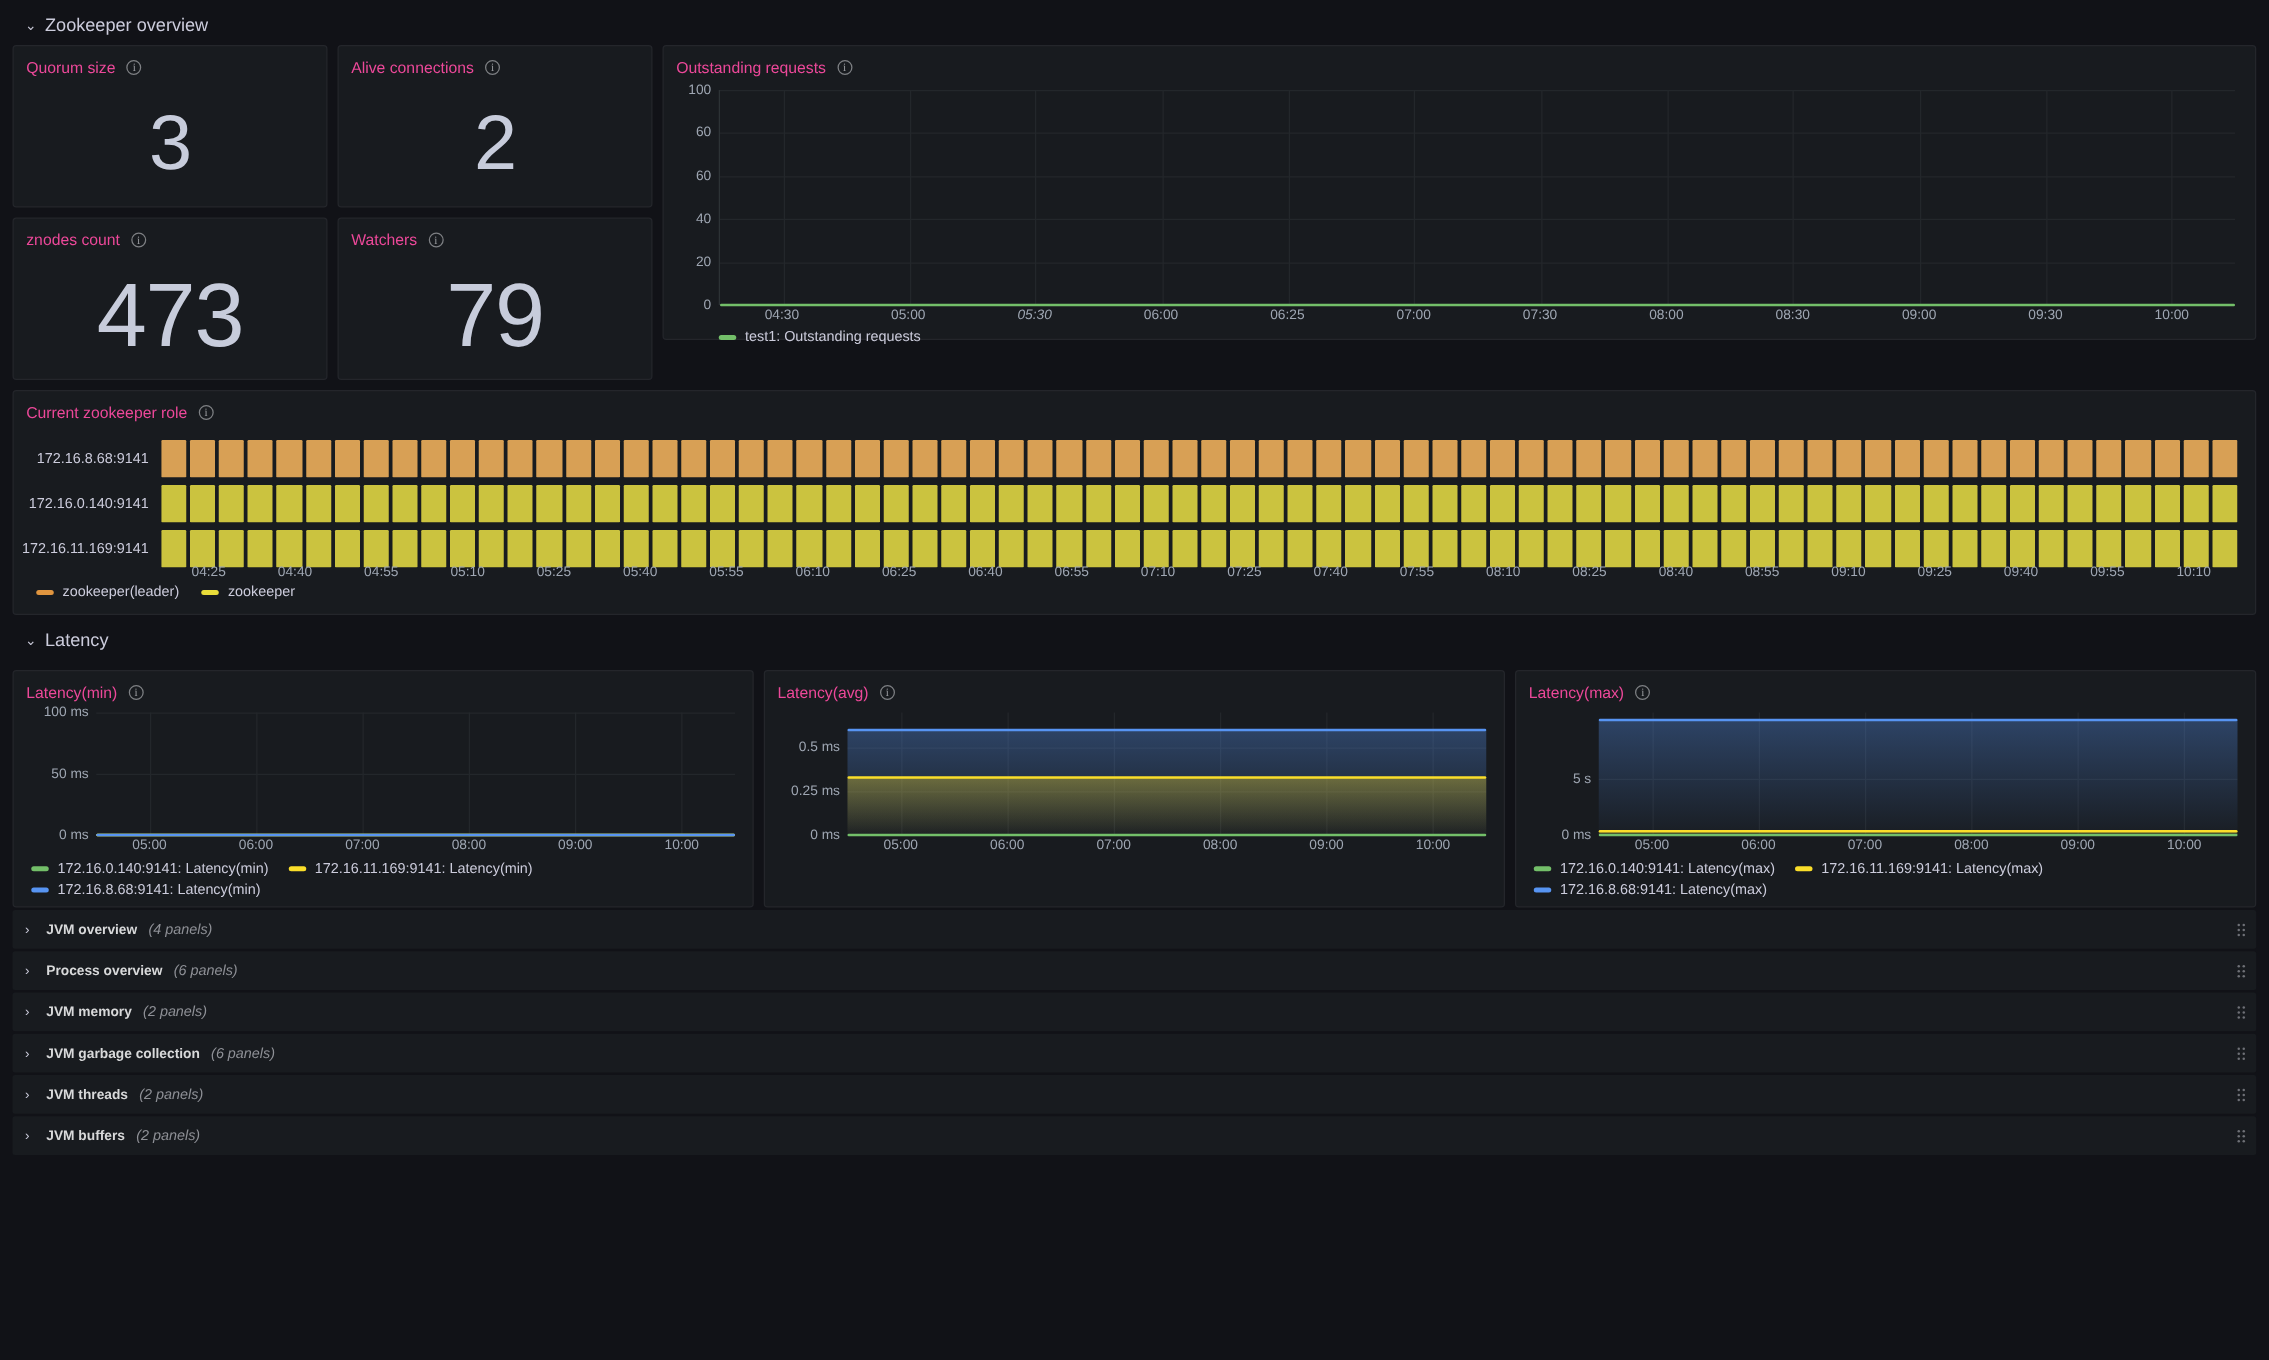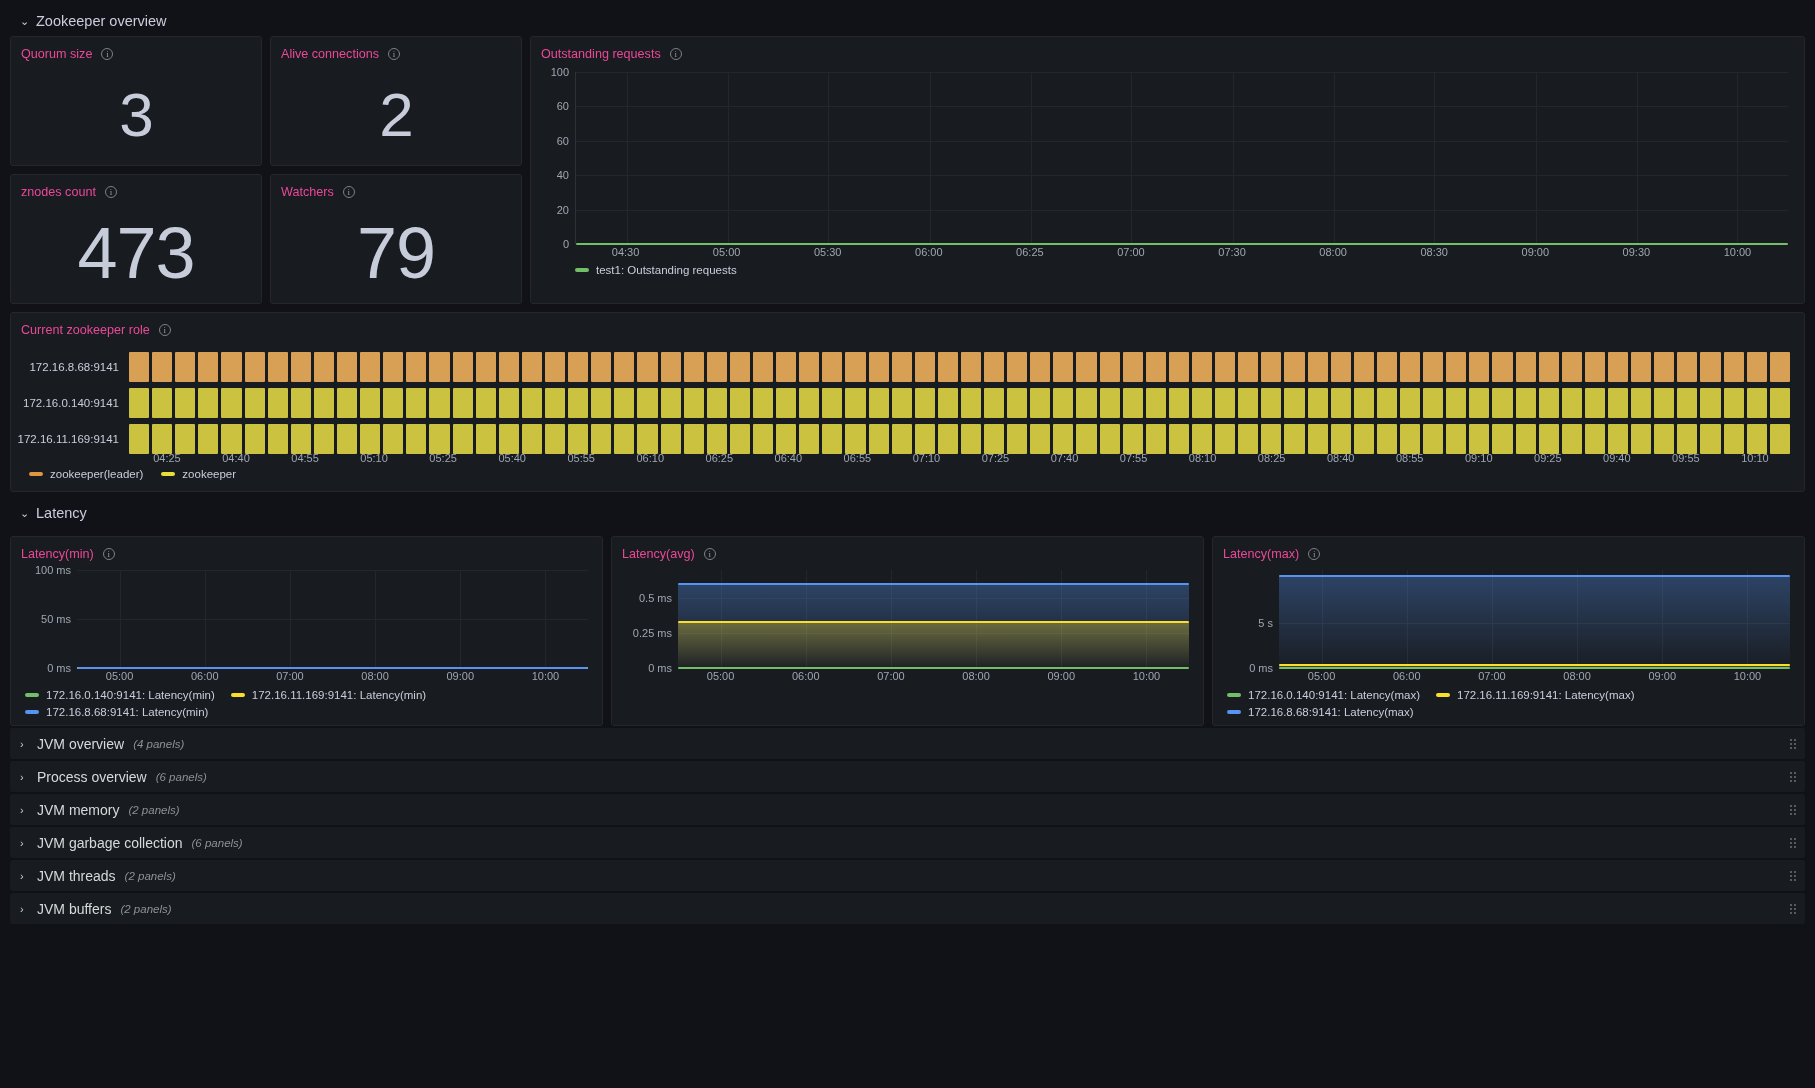--- a/index.html
+++ b/index.html
@@ -55,21 +55,21 @@
   .stat-value.big { font-size: 72px; }
 
   
   .grid-top { display: flex; gap: 8px; }
   .col-stats { display: flex; flex-direction: column; gap: 8px; width: 512px; }
   .stats-row { display: flex; gap: 8px; }
   .stat-panel { width: 252px; height: 130px; }
   .stat-panel.tall { height: 130px; }
 
   
-  .ts-panel { flex: 1; height: 268px; }
+  .ts-panel { flex: 1; height: 236px; }
   .ts-plot { position: relative; height: 190px; margin: 8px 12px 0 8px; }
   .yaxis {
     position: absolute; left: 0; top: 0; bottom: 18px; width: 34px;
   }
   .ytick {
     position: absolute; right: 4px; transform: translateY(-50%);
     font-size: 11px; color: #9fa7b3; white-space: nowrap;
   }
   .plot-area {
     position: absolute; left: 36px; right: 4px; top: 0; bottom: 18px;
@@ -134,21 +134,21 @@
 
   
   .collapsed-row {
     display: flex; align-items: center; gap: 9px;
     height: 31px; margin-top: 2px; padding-left: 10px;
     background: #181b1f;
     border-radius: 2px;
     position: relative;
   }
   .collapsed-row .caret-r { font-size: 11px; color: #ccccdc; width: 8px; }
-  .collapsed-row .cr-title { font-size: 14px; font-weight: 400; color: #d8d9da; }
+  .collapsed-row .cr-title { font-size: 11px; font-weight: 700; color: #d8d9da; }
   .collapsed-row .cr-count { font-size: 11.5px; font-style: italic; color: #8e9096; }
   .drag-dots {
     position: absolute; right: 9px; top: 50%; transform: translateY(-50%);
     display: grid; grid-template-columns: 2px 2px; gap: 2px;
   }
   .drag-dots i { width: 2px; height: 2px; background: #6e7076; display: block; border-radius: 50%; }
 </style>
 </head>
 <body>
 
@@ -230,21 +230,21 @@
             <div class="gridline-v" style="left: 62.5%;"></div>
             <div class="gridline-v" style="left: 70.8333%;"></div>
             <div class="gridline-v" style="left: 79.1667%;"></div>
             <div class="gridline-v" style="left: 87.5%;"></div>
             <div class="gridline-v" style="left: 95.8333%;"></div>
             <div class="series-line" style="background: rgb(115, 191, 105); bottom: -1px;"></div>
           </div>
         <div class="xaxis" id="os-xaxis">
             <div class="xtick" style="left: 4.16667%;">04:30</div>
             <div class="xtick" style="left: 12.5%;">05:00</div>
-            <div class="xtick" style="left: 20.8333%;">05:30</div>
+            <div class="xtick" style="left: 20.8333%; font-style: italic;">05:30</div>
             <div class="xtick" style="left: 29.1667%;">06:00</div>
             <div class="xtick" style="left: 37.5%;">06:25</div>
             <div class="xtick" style="left: 45.8333%;">07:00</div>
             <div class="xtick" style="left: 54.1667%;">07:30</div>
             <div class="xtick" style="left: 62.5%;">08:00</div>
             <div class="xtick" style="left: 70.8333%;">08:30</div>
             <div class="xtick" style="left: 79.1667%;">09:00</div>
             <div class="xtick" style="left: 87.5%;">09:30</div>
             <div class="xtick" style="left: 95.8333%;">10:00</div>
           </div>

